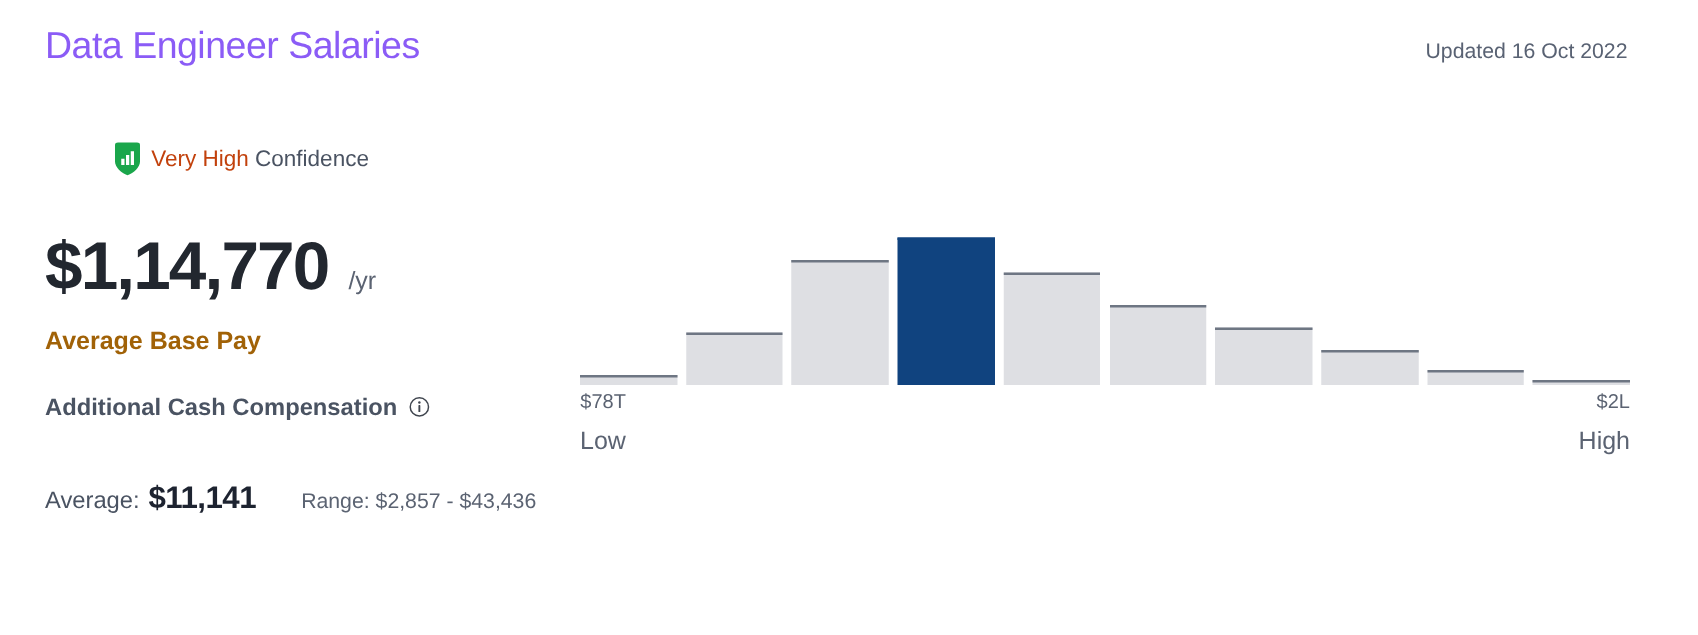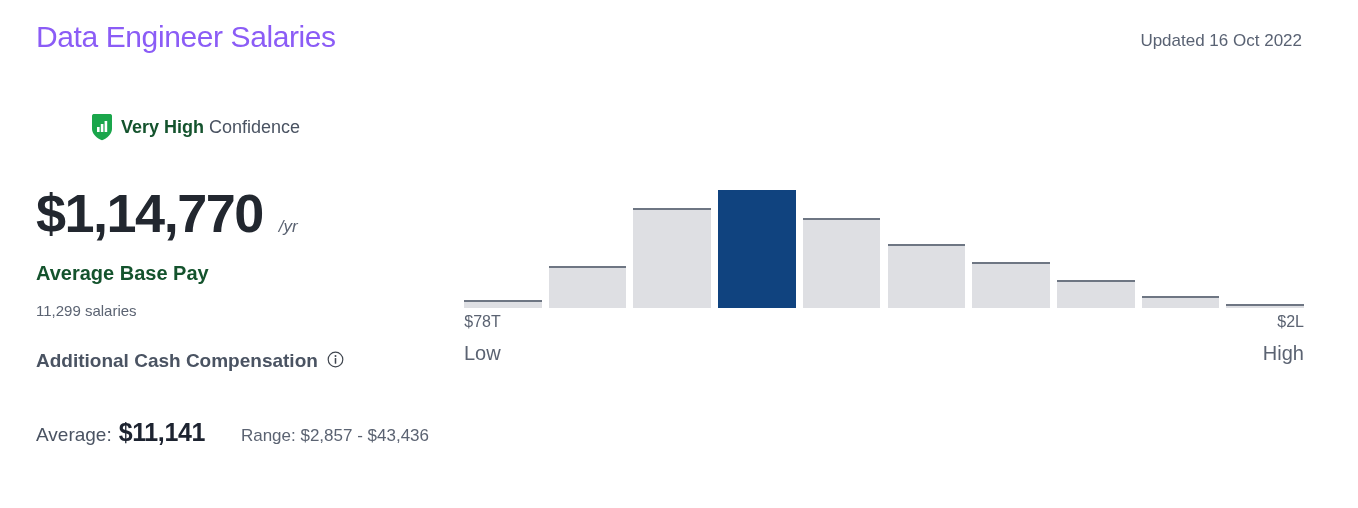--- a/index.html
+++ b/index.html
@@ -62,49 +62,48 @@
     flex: 0 0 auto;
     margin-right: 7px;
     display: block;
   }
   .confidence-text {
     font-size: 18px;
     color: #4a5362;
     white-space: nowrap;
   }
   .confidence-text .strong {
-    font-weight: bold;
-    color: #14532d;
+    font-weight: normal;
+    color: #c2410c;
   }
 
   .salary-row {
     margin-top: 42px;
     display: flex;
     align-items: baseline;
     gap: 12px;
   }
   .salary-amount {
     font-size: 54px;
     font-weight: bold;
     letter-spacing: -1.5px;
     color: #22272f;
     line-height: 1;
   }
   .salary-unit {
-    font-size: 17px;
+    font-size: 20px;
     color: #5b6personal;
     color: #5b6372;
     margin-left: 4px;
-    font-style: italic;
   }
   .base-pay-label {
     margin-top: 22px;
     font-size: 20px;
     font-weight: bold;
-    color: #14532d;
+    color: #a16207;
   }
   .salaries-count {
     margin-top: 17px;
     font-size: 15px;
     color: #5b6372;
   }
 
   .acc-heading-row {
     margin-top: 31px;
     display: flex;
@@ -225,21 +224,20 @@
     </div>
   </div>
 
   <div class="salary-row">
     <span class="salary-amount">$1,14,770</span>
     <span class="salary-unit">/yr</span>
   </div>
 
   <div class="base-pay-label">Average Base Pay</div>
 
-  <div class="salaries-count">11,299 salaries</div>
 
   <div class="acc-heading-row">
     <span class="acc-heading">Additional Cash Compensation</span>
     <svg class="info-icon" viewBox="0 0 20 20">
       <circle cx="10" cy="10" r="8.6" fill="none" stroke="#40464f" stroke-width="1.4"></circle>
       <circle cx="10" cy="5.9" r="1.15" fill="#40464f"></circle>
       <rect x="9.1" y="8.3" width="1.8" height="6.6" rx="0.6" fill="#40464f"></rect>
     </svg>
   </div>
 

